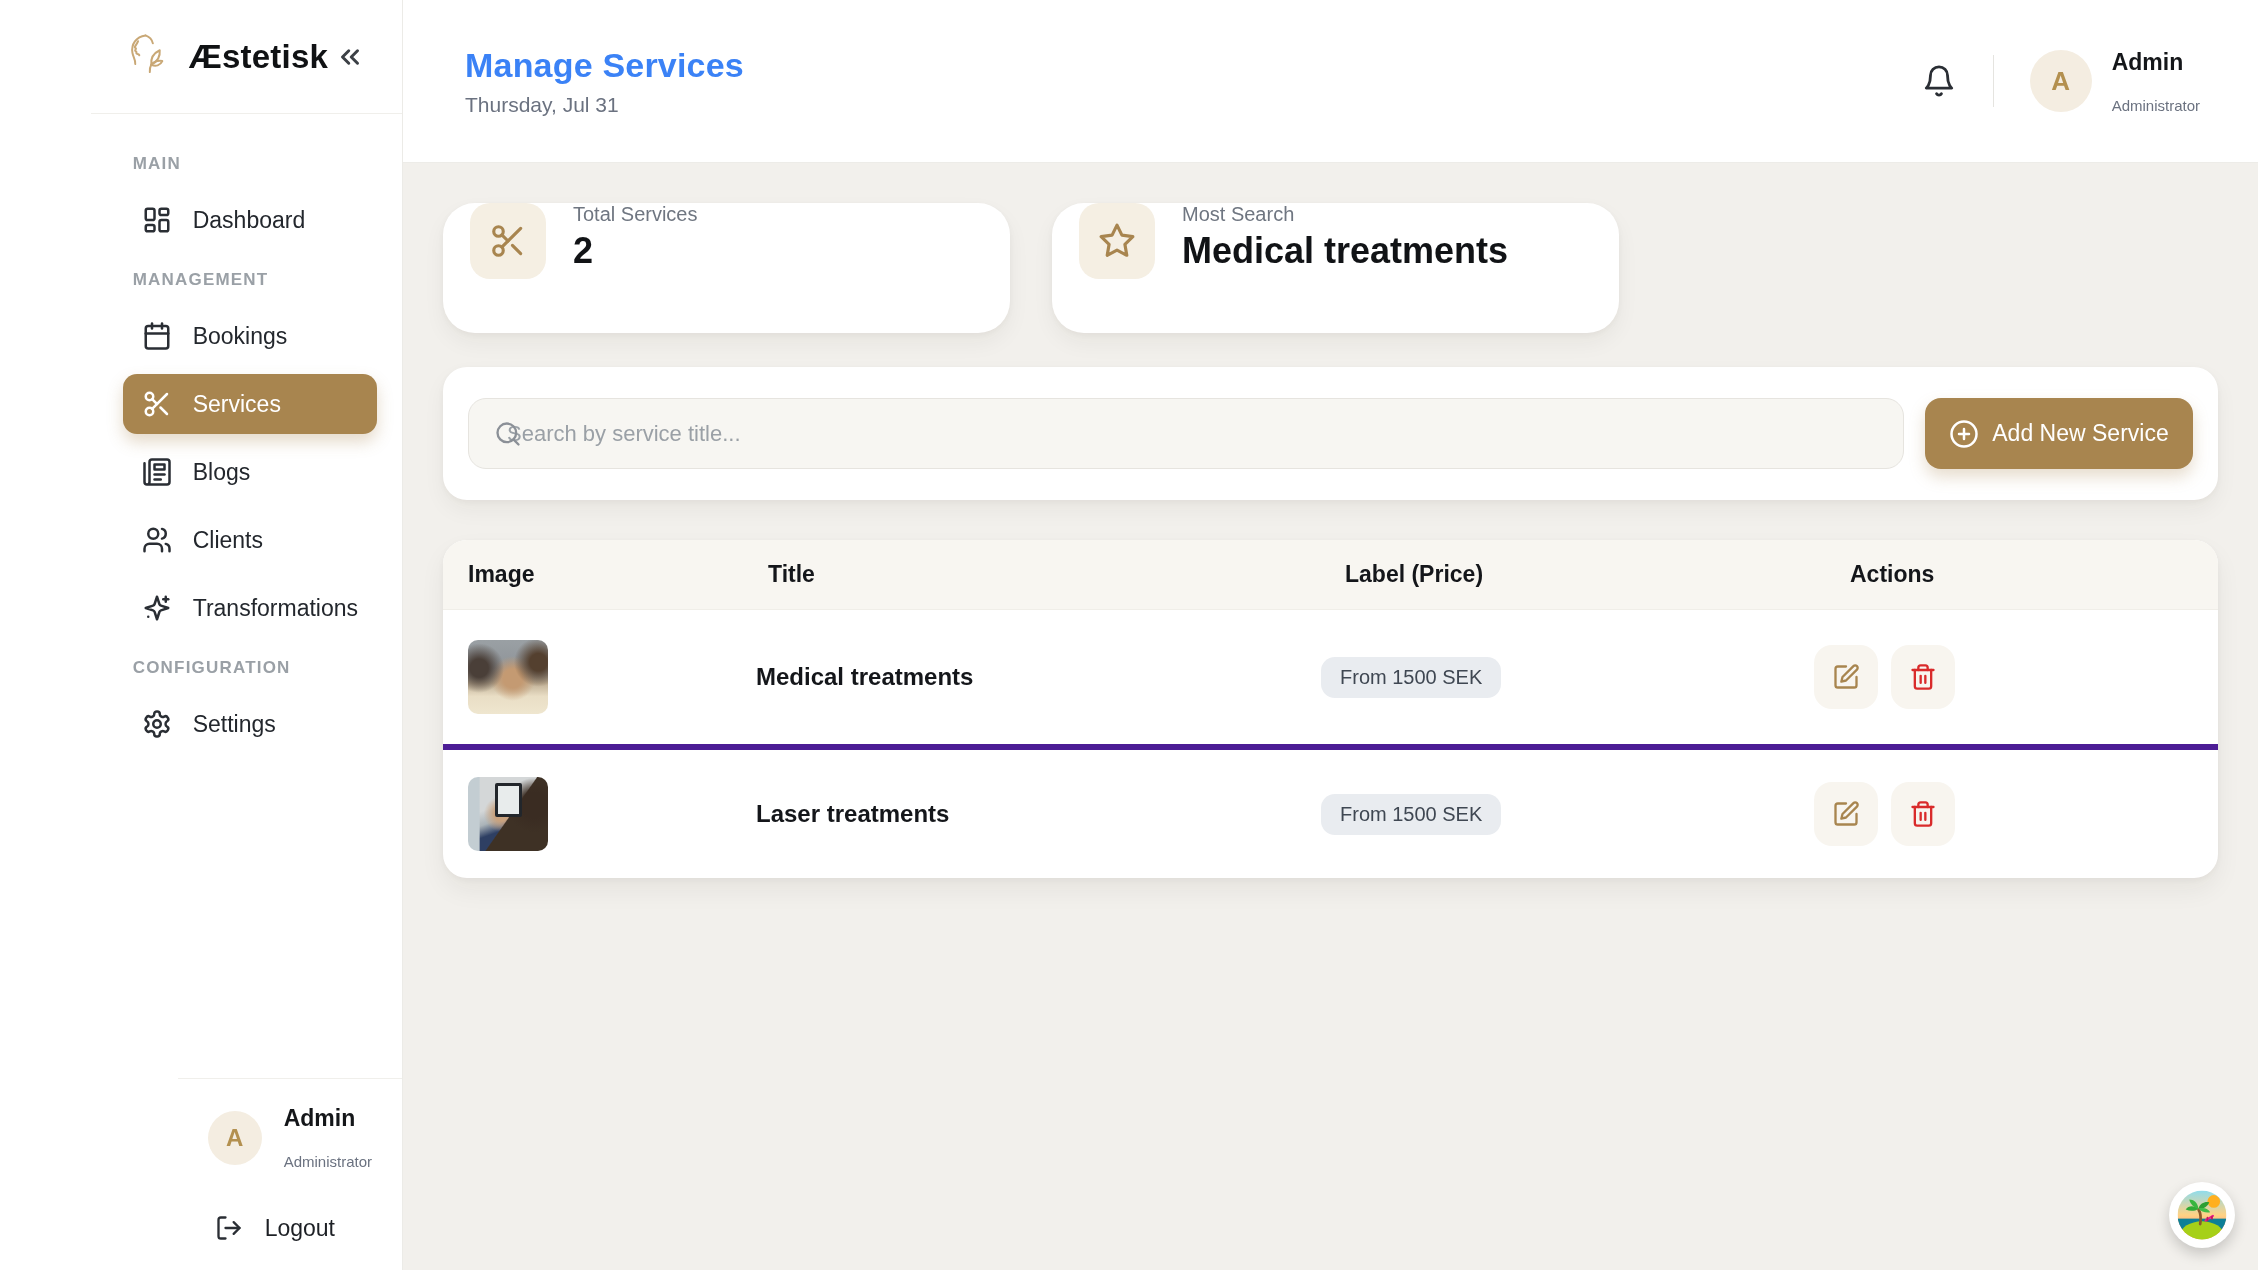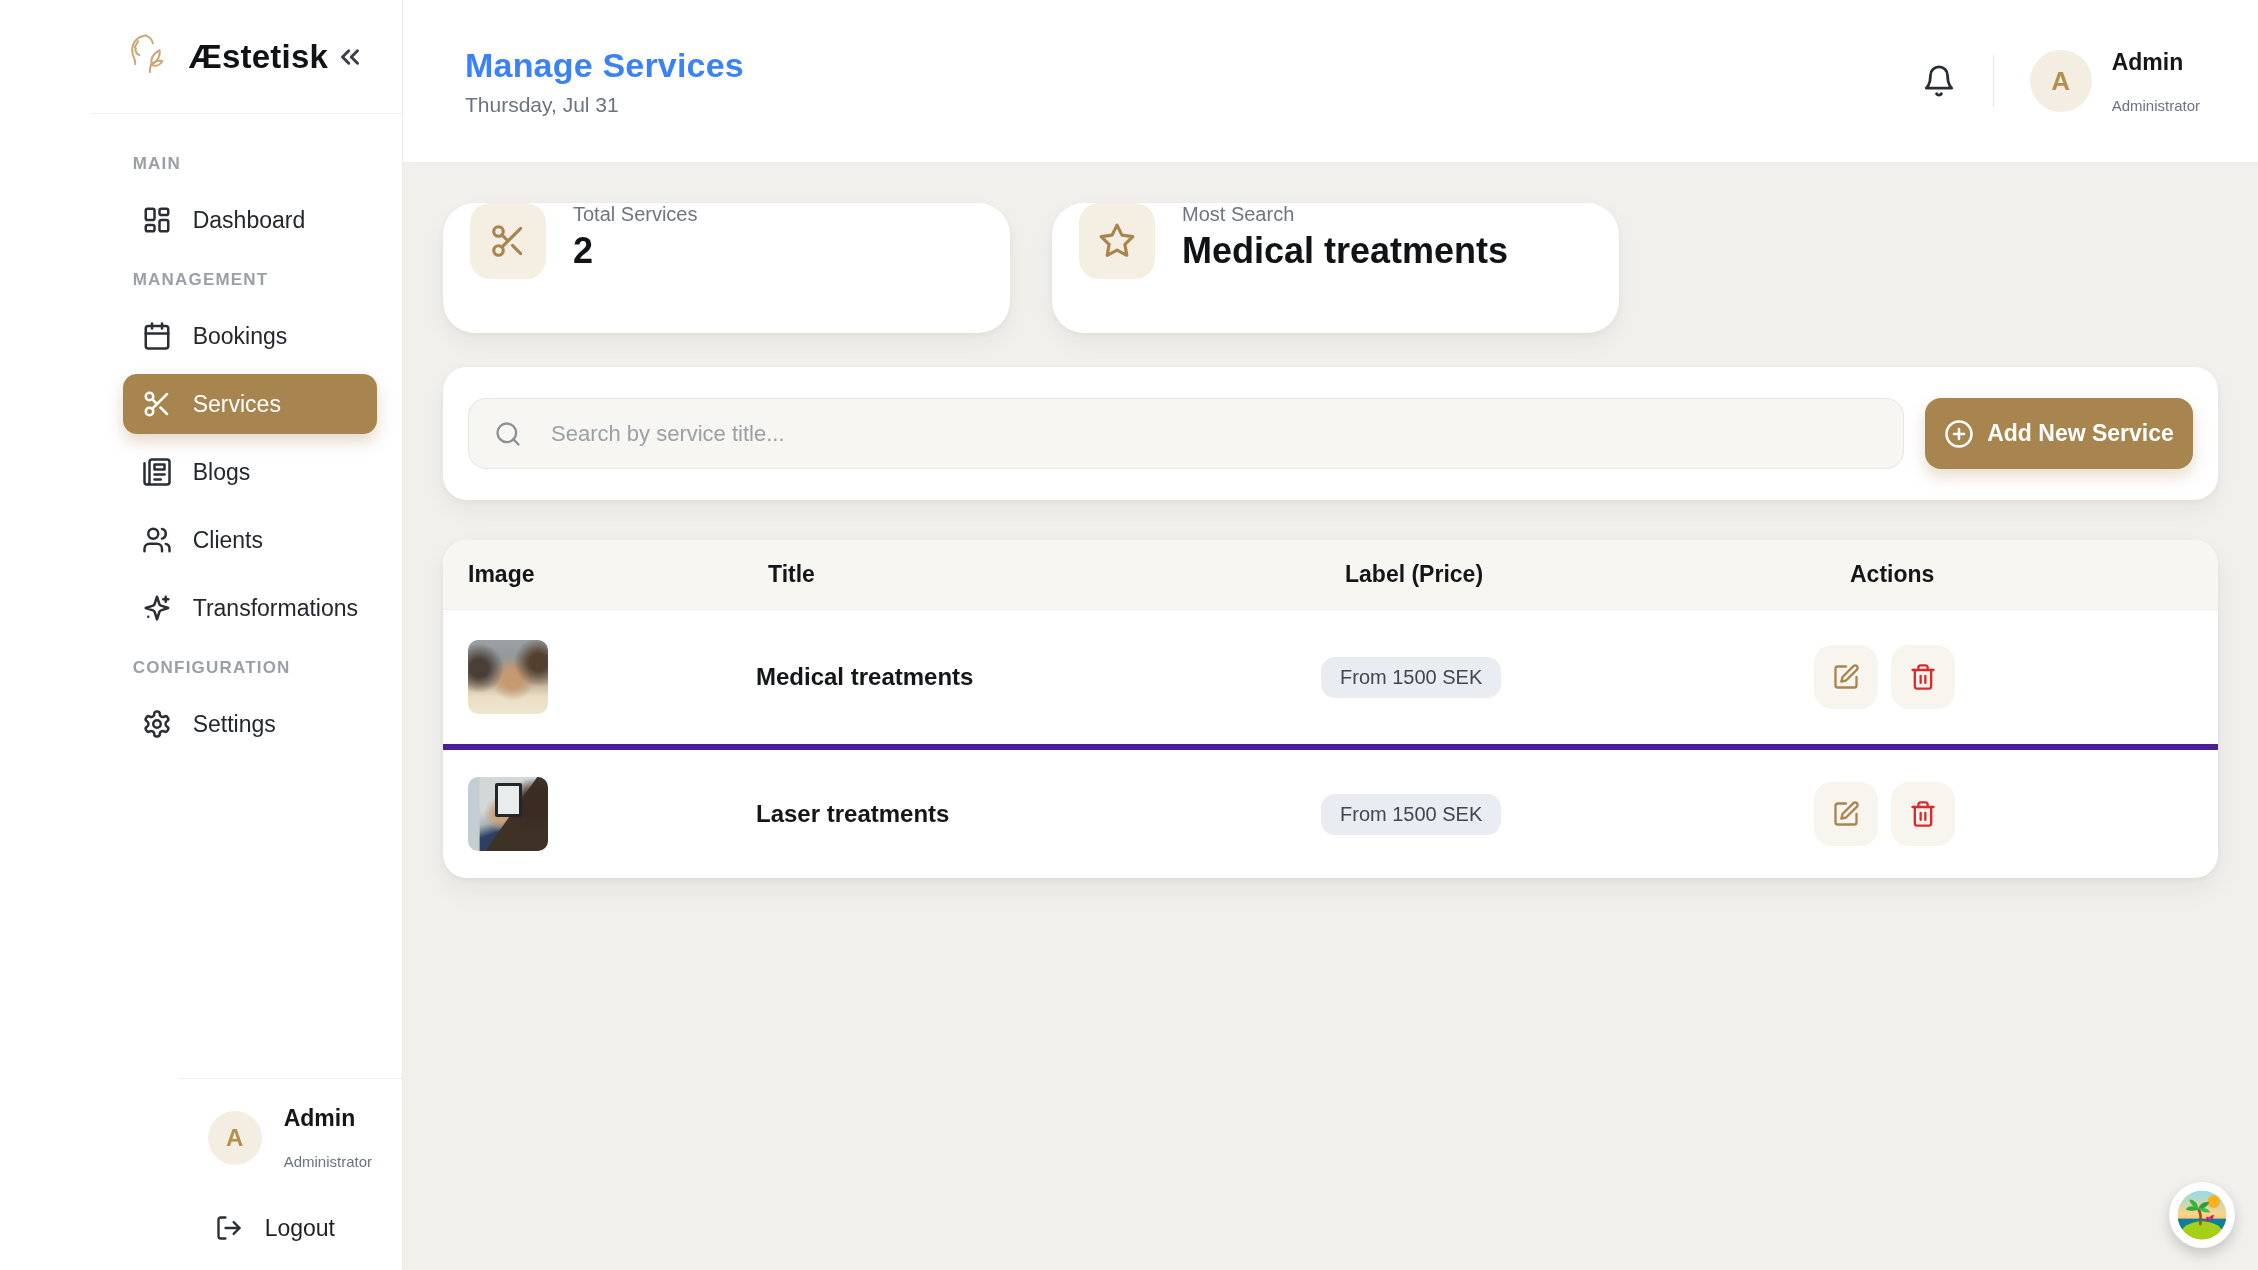--- a/index.html
+++ b/index.html
@@ -122,29 +122,29 @@
   }
   .search-wrap { position:relative; flex:1; }
   .search-icon {
     position:absolute; left:26px; top:50%; transform:translateY(-50%);
     color:#8b9097; width:28px; height:28px; pointer-events:none;
   }
   .search-input {
     width:100%; height:71px;
     border:1px solid #e6e4df; border-radius:18px;
     background:#f7f6f2;
-    padding:0 24px 0 82px;
+    padding:0 24px 0 38px;
     font-size:22px; color:#2a2e34;
     font-family:inherit; outline:none;
   }
   .search-input::placeholder { color:#9aa0a6; }
   .add-btn {
     width:268px; height:71px;
     background:#a8854f; border:none; border-radius:16px;
-    color:#ffffff; font-size:23px; font-weight:700; font-family:inherit;
+    color:#ffffff; font-size:23px; font-weight:400; font-family:inherit;
     display:flex; align-items:center; justify-content:center; gap:13px;
     cursor:pointer;
     box-shadow:0 8px 16px rgba(168,133,79,.28);
   }
   .add-btn svg { width:30px; height:30px; }
 
   
   .table-card {
     background:#ffffff; border-radius:24px; overflow:hidden;
     box-shadow:0 12px 26px rgba(40,32,16,.06), 0 2px 6px rgba(40,32,16,.04);

